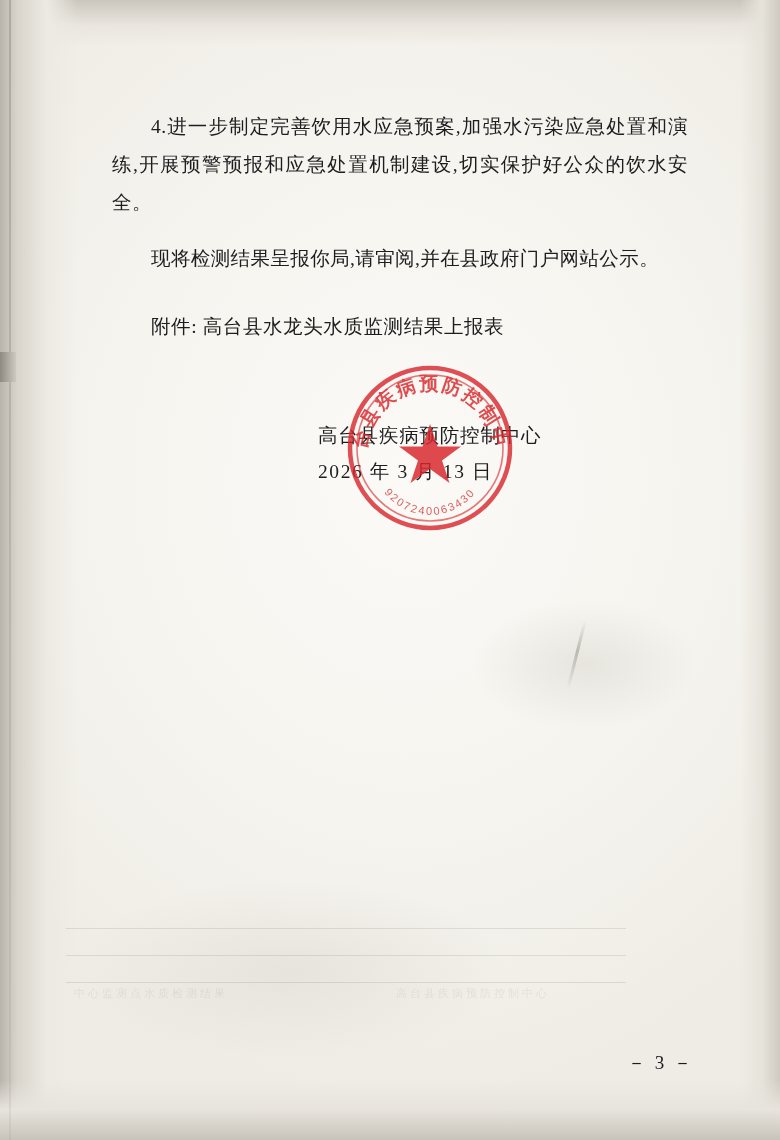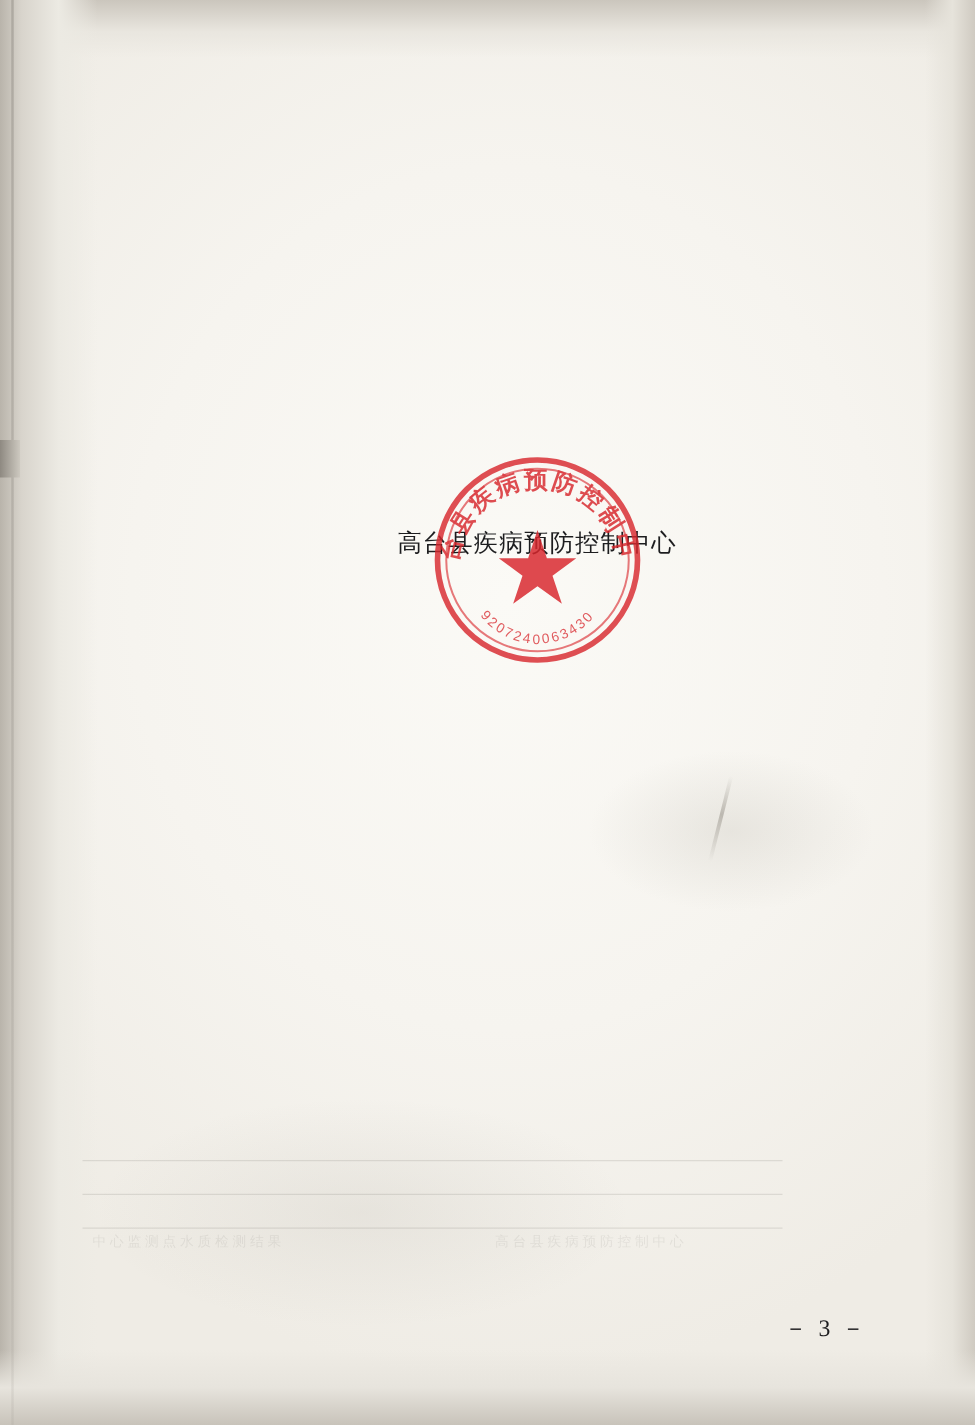--- a/index.html
+++ b/index.html
@@ -177,20 +177,25 @@
   <div class="shade-top"></div>
   <div class="shade-left"></div>
   <div class="shade-right"></div>
   <div class="shade-bottom"></div>
   <div class="edge-left-line"></div>
   <div class="notch"></div>
   <div class="blotch blotch-a"></div>
   <div class="blotch blotch-b"></div>
   <div class="crease"></div>
 
+  <div class="body-text">
+    <p class="para">4.进一步制定完善饮用水应急预案,加强水污染应急处置和演练,开展预警预报和应急处置机制建设,切实保护好公众的饮水安全。</p>
+    <p class="para para-gap">现将检测结果呈报你局,请审阅,并在县政府门户网站公示。</p>
+    <p class="attachment">附件: 高台县水龙头水质监测结果上报表</p>
+  </div>
 
   <div class="seal">
     <svg width="172" height="172" viewBox="0 0 172 172" xmlns="http://www.w3.org/2000/svg">
       <g fill="none" stroke="#d8262c" stroke-width="4.5" opacity="0.92">
         <circle cx="86" cy="86" r="80"></circle>
       </g>
       <g fill="none" stroke="#d8262c" stroke-width="1.6" opacity="0.7">
         <circle cx="86" cy="86" r="73"></circle>
       </g>
       <path id="sealTopArc" d="M 22 92 A 64 64 0 0 1 150 92" fill="none"></path>
@@ -200,20 +205,21 @@
       <path id="sealBottomArc" d="M 30 110 A 58 58 0 0 0 142 110" fill="none"></path>
       <text fill="#d8262c" font-family="'Liberation Sans', sans-serif" font-size="11" letter-spacing="2" opacity="0.85">
         <textPath href="#sealBottomArc" startOffset="50%" text-anchor="middle">9207240063430</textPath>
       </text>
       <polygon points="86,62 93.5,84.5 117,84.5 98,98.5 105.5,121 86,107 66.5,121 74,98.5 55,84.5 78.5,84.5" fill="#d8262c" opacity="0.95"></polygon>
     </svg>
   </div>
 
   <div class="signature">
     <div>高台县疾病预防控制中心</div>
+    <div class="sig-date">2026 年 3 月 13 日</div>
   </div>
 
   <div class="ghost-lines">
     <div class="ghost-line"></div>
     <div class="ghost-line"></div>
     <div class="ghost-line"></div>
     <div class="ghost-smudge" style="left:8px; top:58px;">中心监测点水质检测结果</div>
     <div class="ghost-smudge" style="left:330px; top:58px;">高台县疾病预防控制中心</div>
   </div>
 

